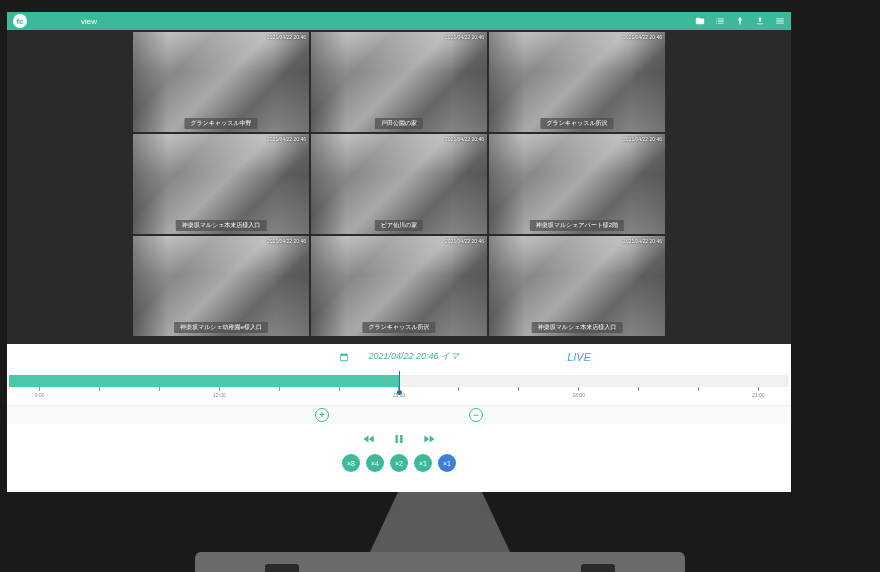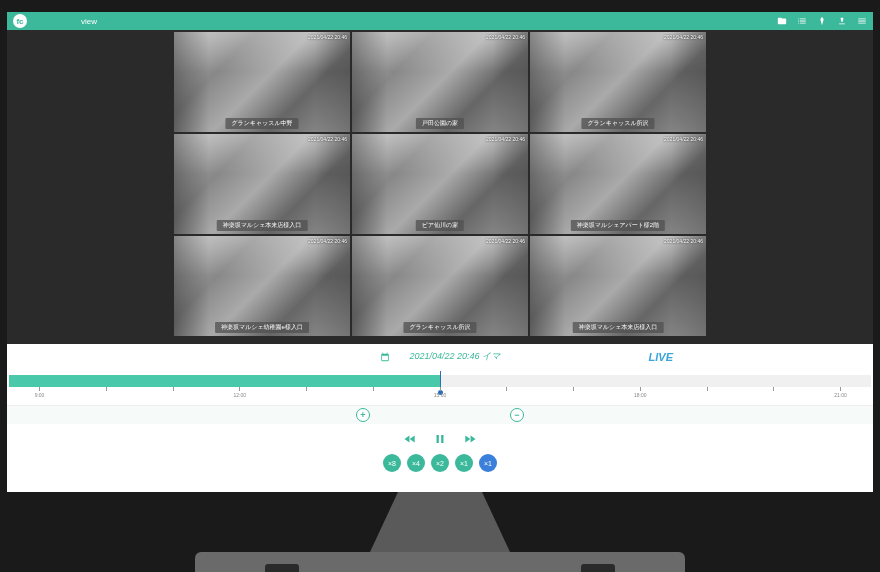--- a/index.html
+++ b/index.html
@@ -6,21 +6,21 @@
   body {
     width: 880px; height: 572px;
     background: #1a1a1a;
     font-family: -apple-system, BlinkMacSystemFont, "Segoe UI", sans-serif;
     overflow: hidden;
     position: relative;
   }
   .app-window {
     position: absolute;
     left: 7px; top: 12px;
-    width: 866px; height: 480px;
+    width: 784px; height: 480px;
     background: #fff;
   }
   .header {
     height: 18px;
     background: #3bb99a;
     display: flex;
     align-items: center;
     padding: 0 6px;
     justify-content: space-between;
   }
@@ -102,21 +102,21 @@
     font-size: 9px;
     color: #3bb99a;
     font-style: italic;
     display: flex; align-items: center; gap: 20px;
   }
   .live-label {
     position: absolute;
     right: 200px;
     font-size: 11px;
     color: #3ba5d9;
-    font-weight: 700;
+    font-weight: 400;
     font-style: italic;
   }
   .timeline-bar {
     position: relative;
     height: 38px;
     margin: 0 2px;
   }
   .timeline-track {
     position: absolute;
     top: 8px; left: 0; right: 0;

